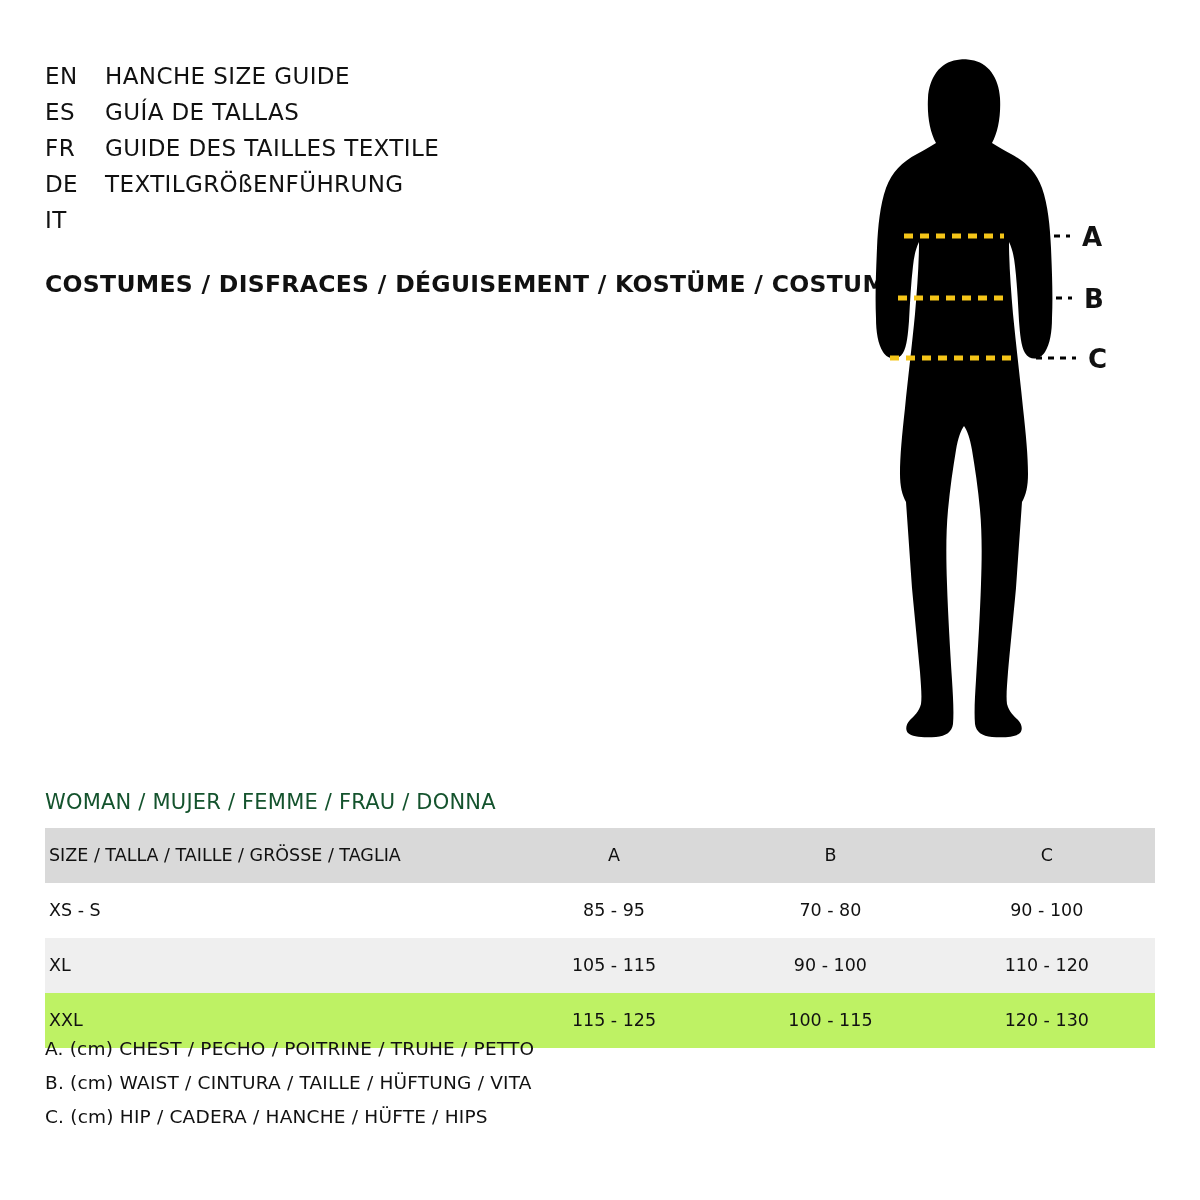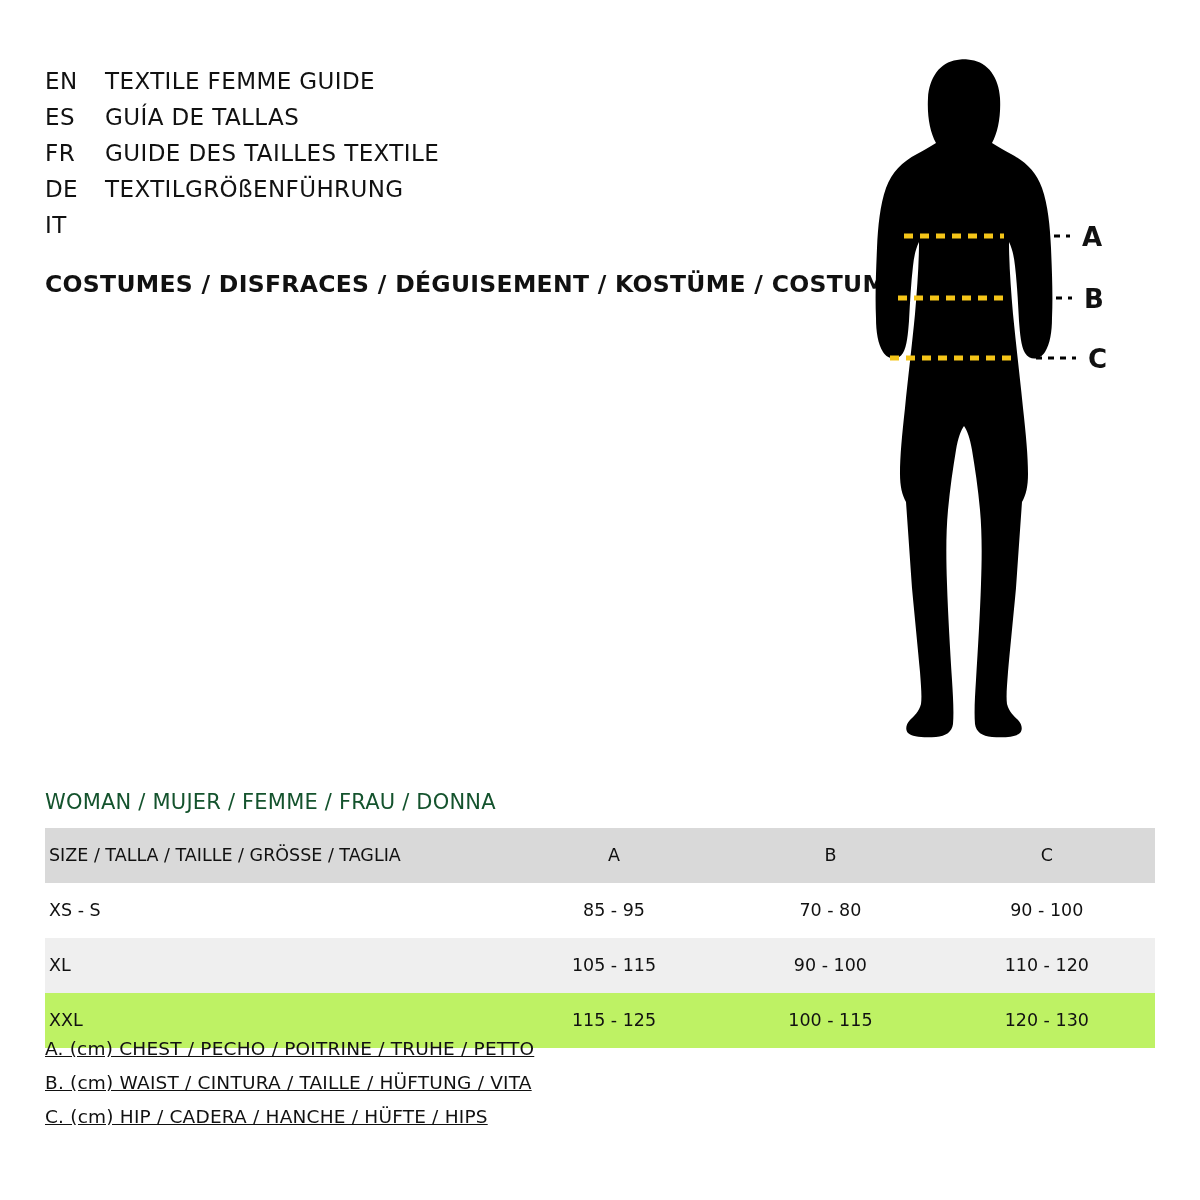--- a/index.html
+++ b/index.html
@@ -21,21 +21,21 @@
 
   
   .lang-block {
     position: absolute;
     left: 45px;
     top: 58px;
     width: 780px;
   }
   .lang-row {
     display: flex;
-    align-items: flex-end;
+    align-items: center;
     height: 36px;
     font-size: 23px;
     letter-spacing: 0.4px;
     color: #111;
   }
   .lang-code {
     width: 60px;
     flex: 0 0 60px;
   }
   .lang-label { white-space: nowrap; }
@@ -103,32 +103,31 @@
     position: absolute;
     left: 45px;
     top: 1032px;
     font-size: 18.5px;
     color: #111;
   }
   .legend div {
     height: 34px;
     line-height: 34px;
     letter-spacing: 0.2px;
-    text-decoration: underline;
   }
 </style>
 </head>
 <body>
 
 <div class="page">
 
   <div class="lang-block">
     <div class="lang-row">
       <span class="lang-code">EN</span>
-      <span class="lang-label">TEXTILE FEMME GUIDE</span>
+      <span class="lang-label">HANCHE SIZE GUIDE</span>
     </div>
     <div class="lang-row">
       <span class="lang-code">ES</span>
       <span class="lang-label">GUÍA DE TALLAS</span>
     </div>
     <div class="lang-row">
       <span class="lang-code">FR</span>
       <span class="lang-label">GUIDE DES TAILLES TEXTILE</span>
     </div>
     <div class="lang-row">

